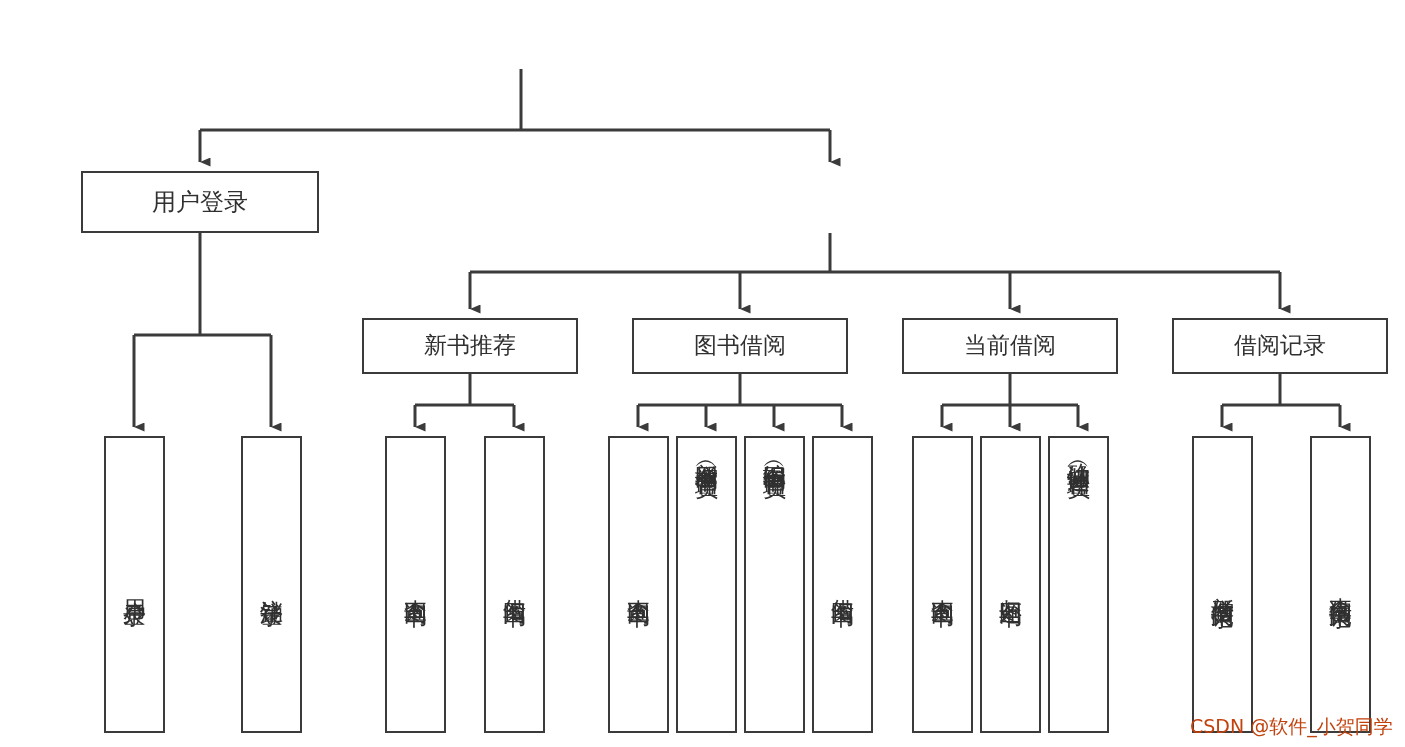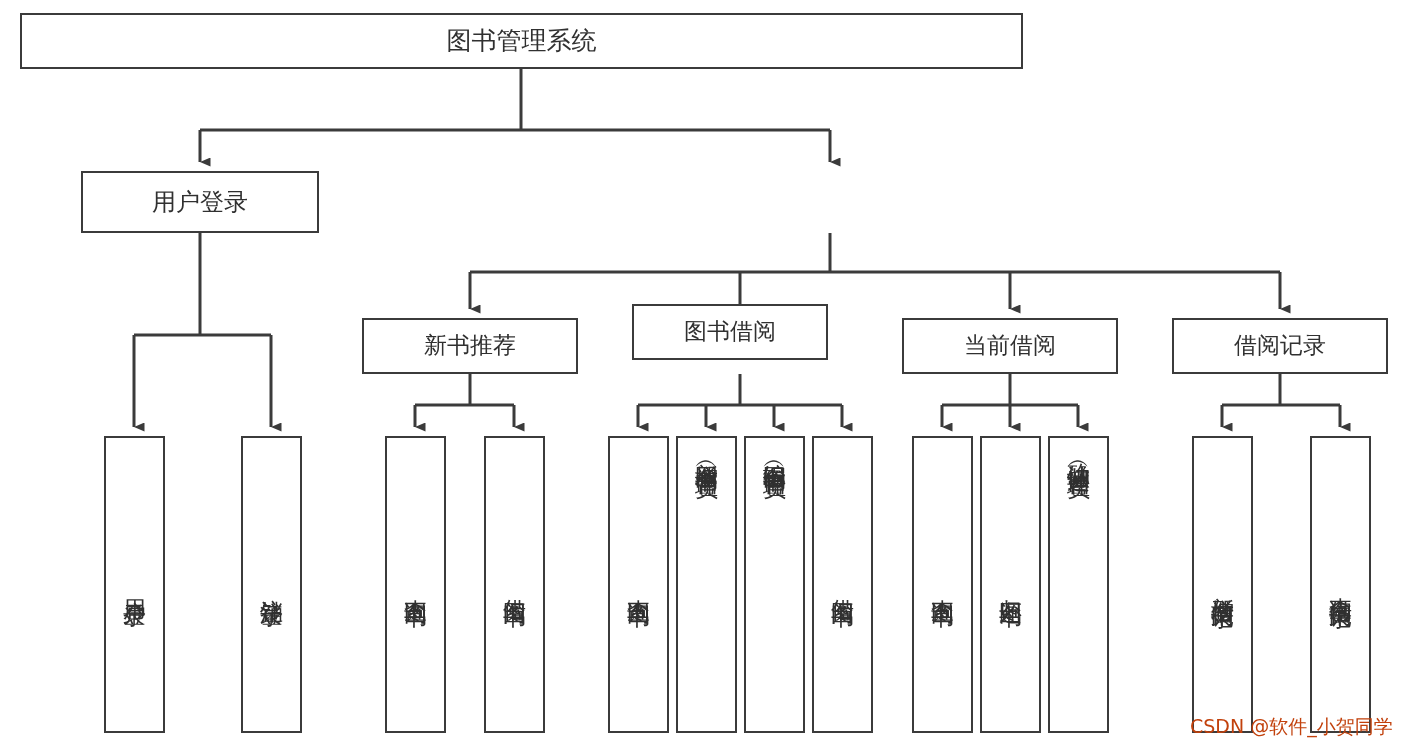--- a/index.html
+++ b/index.html
@@ -126,32 +126,29 @@
       <path d="M1010,405 L1010,427" marker-end="url(#arrowhead)"></path>
       <path d="M1078,405 L1078,427" marker-end="url(#arrowhead)"></path>
 
       <path d="M1280,374 L1280,405"></path>
       <path d="M1222,405 L1340,405"></path>
       <path d="M1222,405 L1222,427" marker-end="url(#arrowhead)"></path>
       <path d="M1340,405 L1340,427" marker-end="url(#arrowhead)"></path>
     </g>
   </svg>
 
-  <div class="node level-root" style="left:20px; top:13px; width:1003px; height:56px;">
-    <span class="node-label">图书管理系统</span>
-  </div>
 
   <div class="node level-2" style="left:81px; top:171px; width:238px; height:62px;">
     <span class="node-label">用户登录</span>
   </div>
 
   <div class="node level-3" style="left:362px; top:318px; width:216px; height:56px;align-items:center;">
     <span class="node-label">新书推荐</span>
   </div>
-  <div class="node level-3" style="left:632px; top:304px; width:196px; height:56px;">
+  <div class="node level-3" style="left:632px; top:318px; width:216px; height:56px;">
     <span class="node-label">图书借阅</span>
   </div>
   <div class="node level-3" style="left:1172px; top:318px; width:216px; height:56px;">
     <span class="node-label">借阅记录</span>
   </div>
   <div class="node level-3" style="left:902px; top:318px; width:216px; height:56px;">
     <span class="node-label">当前借阅</span>
   </div>
 
   <div class="node leaf center-text" style="left:104px; top:436px; width:61px; height:297px;">

